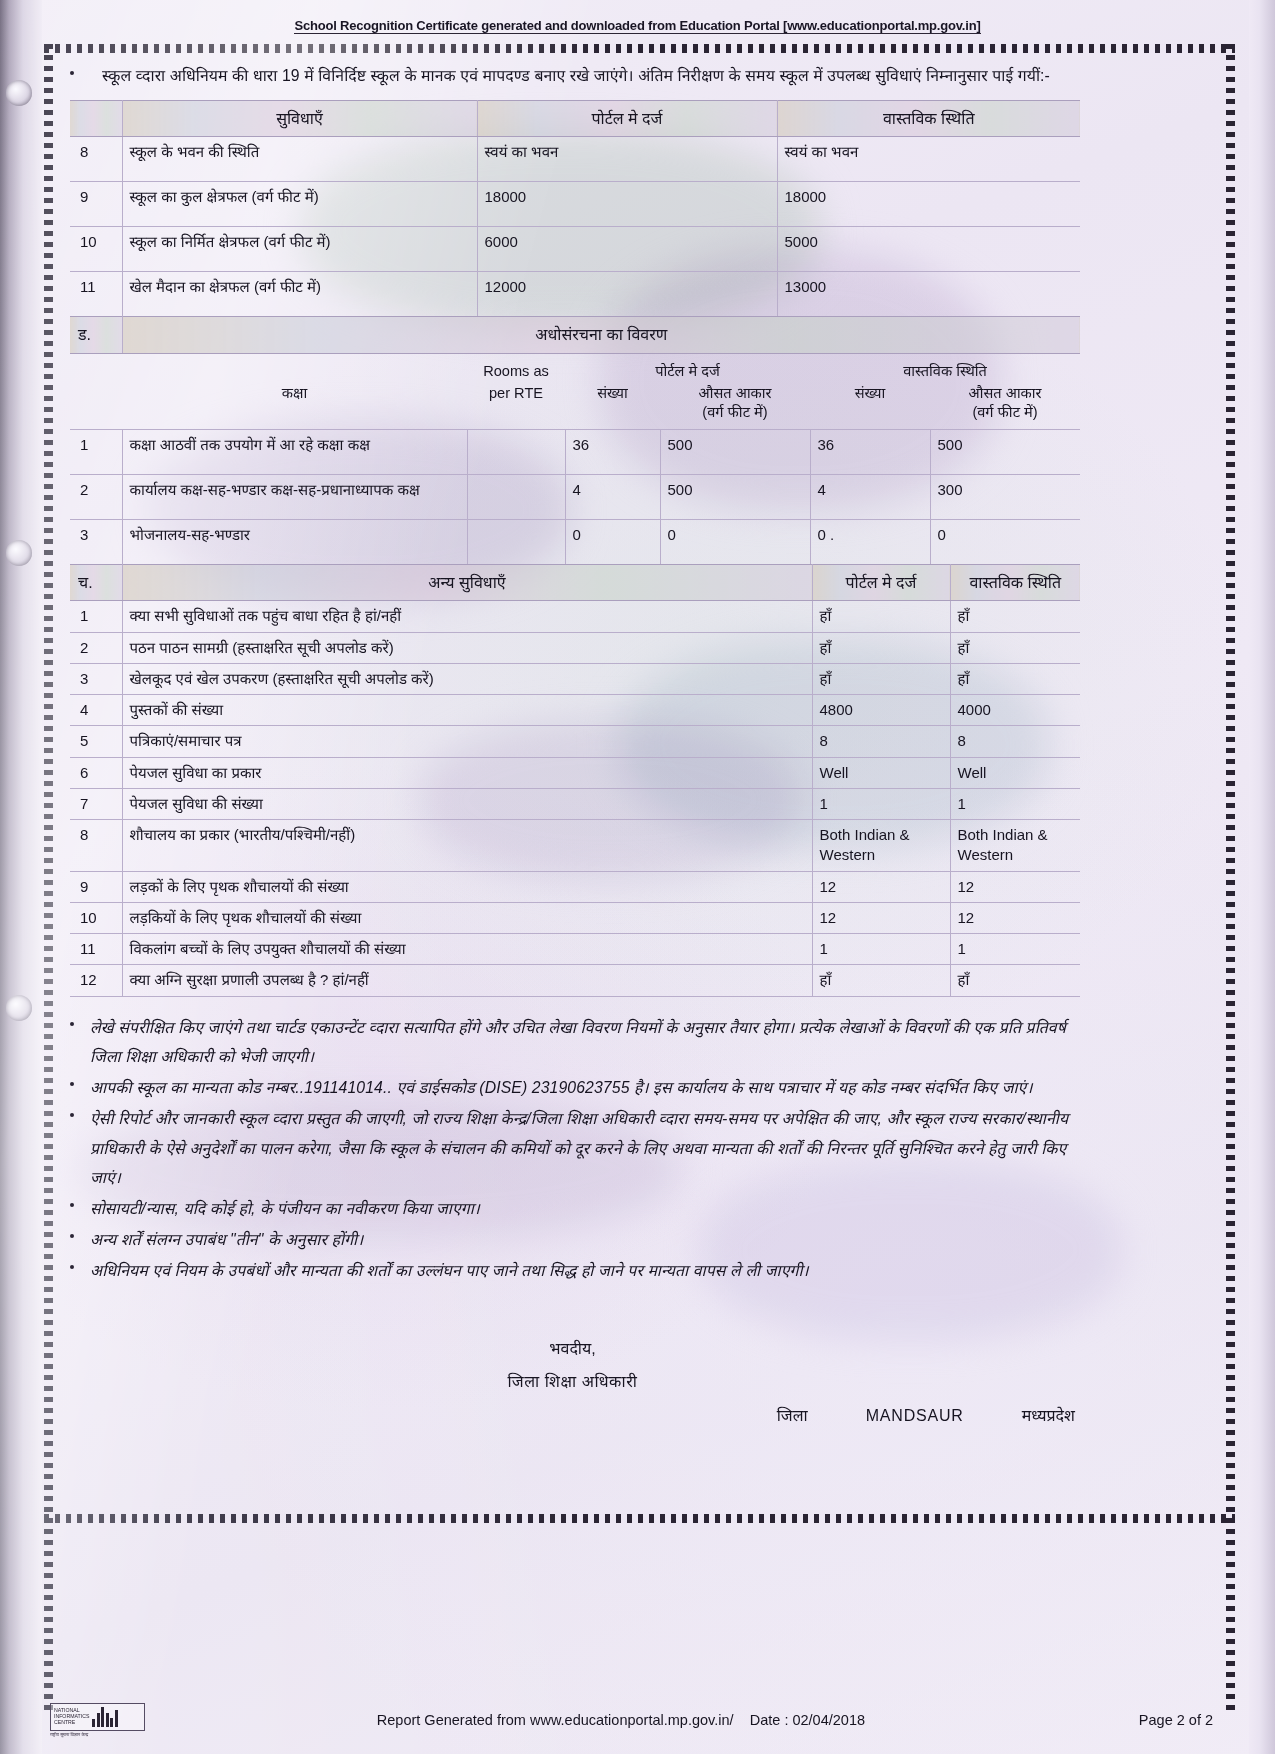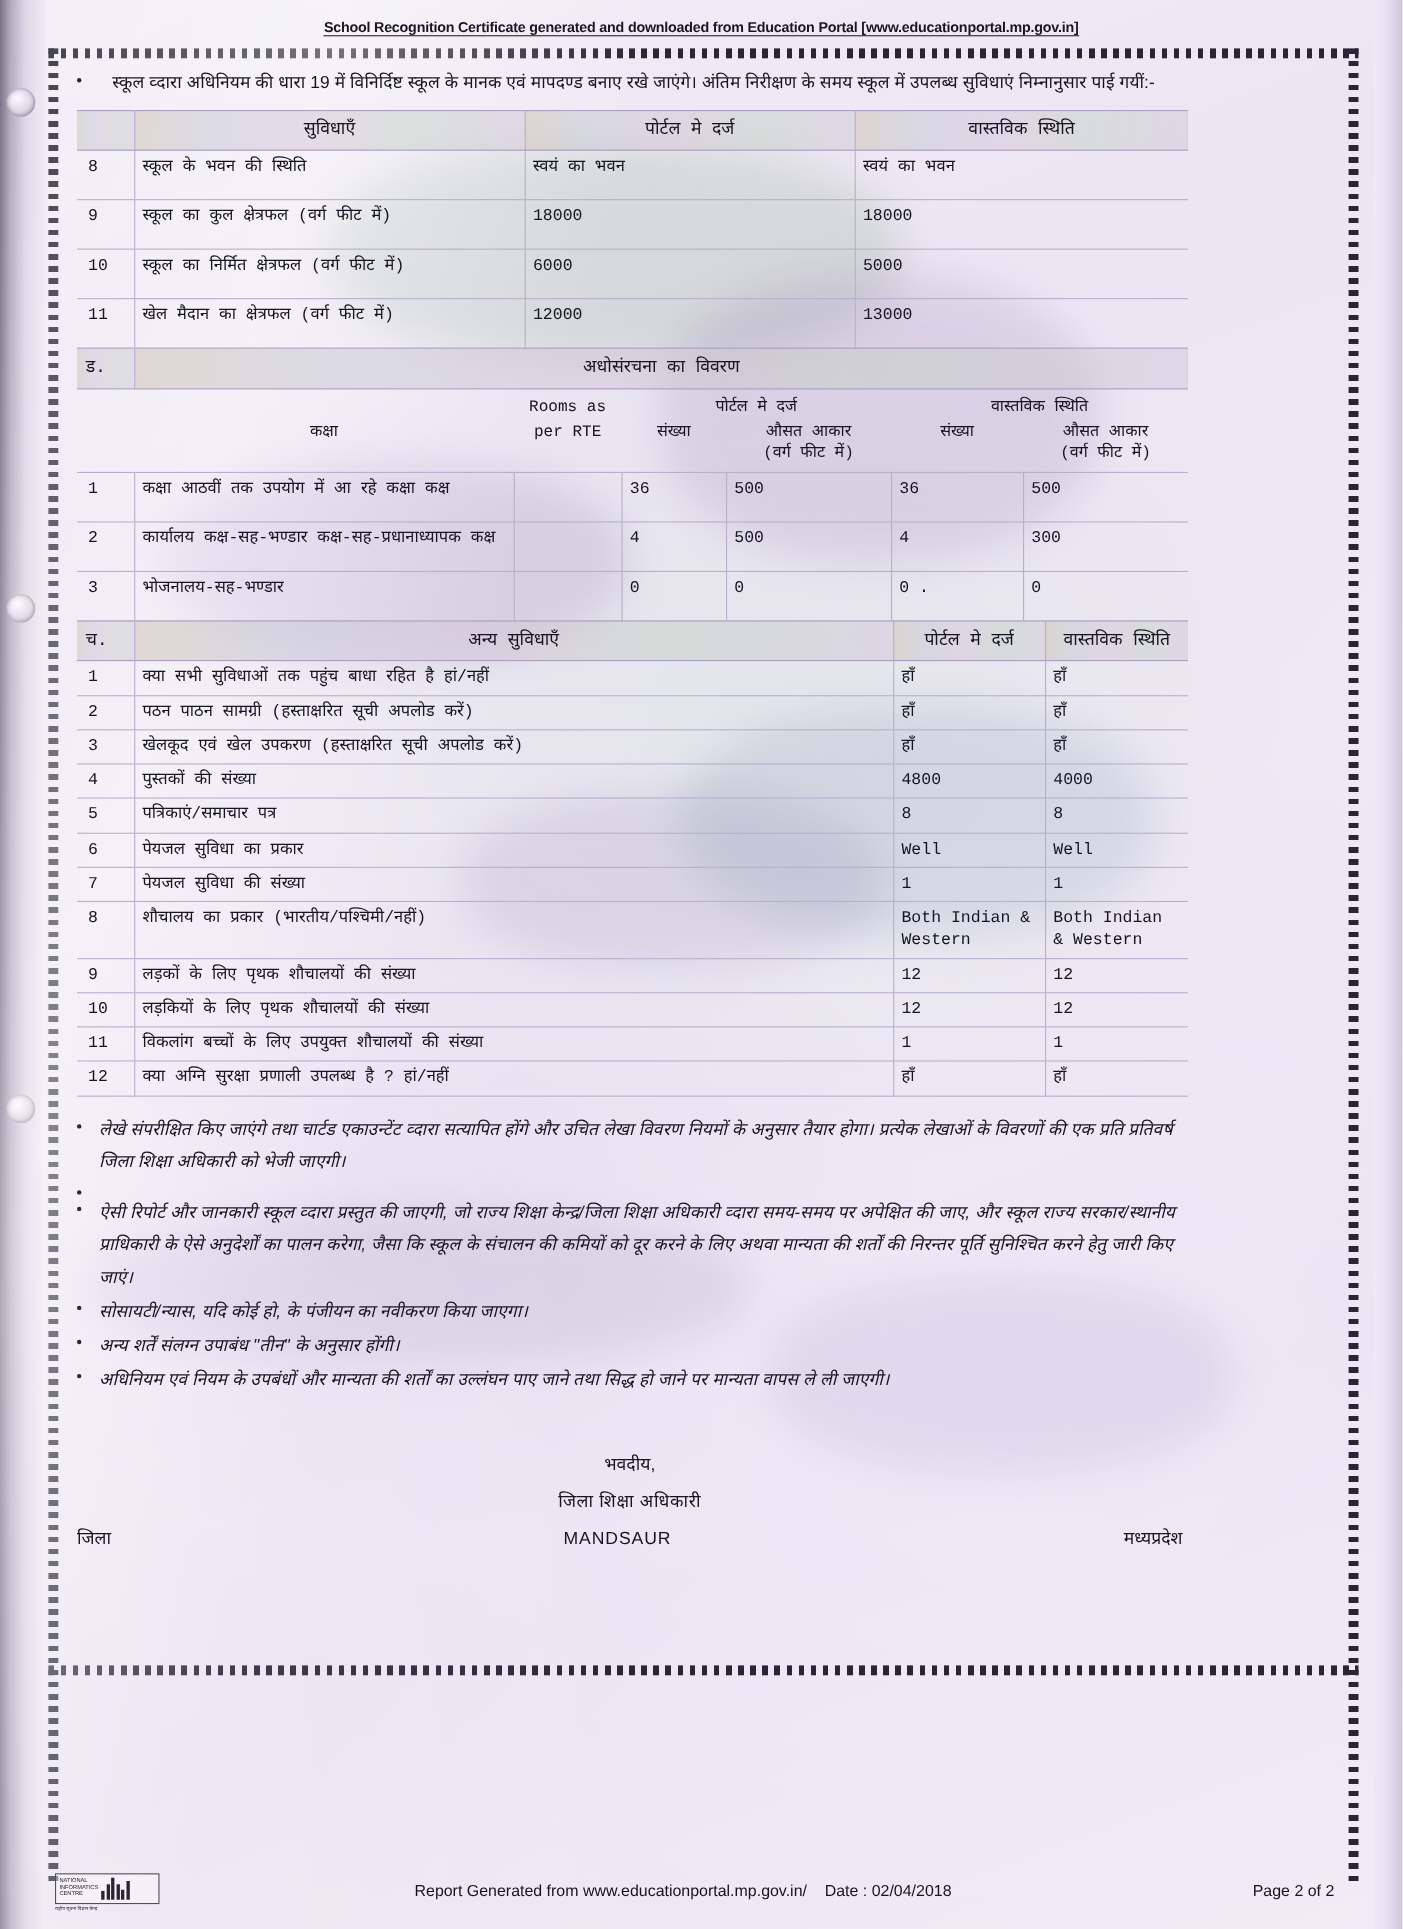--- a/index.html
+++ b/index.html
@@ -116,21 +116,20 @@
     line-height: 1.75;
     letter-spacing: 0.1px;
     max-width: 1000px;
   }
   
   table {
     border-collapse: collapse;
     width: 1010px;
     font-size: 15px;
     table-layout: fixed;
-    font-family: Liberation Mono, monospace;
   }
   table td, table th {
     border: 1px solid #b9aecb;
     padding: 5px 7px;
     vertical-align: top;
     font-weight: normal;
     text-align: left;
     line-height: 1.35;
   }
   .hdr-band td {
@@ -190,21 +189,21 @@
     margin-top: 46px;
     text-align: center;
     font-size: 16px;
     line-height: 2.1;
     padding-right: 60px;
   }
   .sign-line1 { }
   .sign-line2 { letter-spacing: 0.6px; }
   .sign-line3 {
     display: flex;
-    justify-content: space-between;
+    justify-content: flex-end;
     gap: 58px;
     align-items: baseline;
   }
   .sign-district-val {
     font-family: "Liberation Sans", sans-serif;
     letter-spacing: 0.8px;
   }
   
   .footer {
     position: absolute;
@@ -507,20 +506,21 @@
       </table>
     </div>
 
     <div class="notes">
       <div class="note-item">
         <span class="bullet-dot"></span>
         <span class="note-text">लेखे संपरीक्षित किए जाएंगे तथा चार्टड एकाउन्टेंट व्दारा सत्यापित होंगे और उचित लेखा विवरण नियमों के अनुसार तैयार होगा। प्रत्येक लेखाओं के विवरणों की एक प्रति प्रतिवर्ष जिला शिक्षा अधिकारी को भेजी जाएगी।</span>
       </div>
       <div class="note-item">
         <span class="bullet-dot"></span>
+        <span class="note-text">आपकी स्कूल का मान्यता कोड नम्बर..191141014..  एवं डाईसकोड (DISE) 23190623755 है। इस कार्यालय के साथ पत्राचार में यह कोड नम्बर संदर्भित किए जाएं।</span>
       </div>
       <div class="note-item">
         <span class="bullet-dot"></span>
         <span class="note-text">ऐसी रिपोर्ट और जानकारी स्कूल व्दारा प्रस्तुत की जाएगी, जो राज्य शिक्षा केन्द्र/जिला शिक्षा अधिकारी व्दारा समय-समय पर अपेक्षित की जाए, और स्कूल राज्य सरकार/स्थानीय प्राधिकारी के ऐसे अनुदेर्शों का पालन करेगा, जैसा कि स्कूल के संचालन की कमियों को दूर करने के लिए अथवा मान्यता की शर्तों की निरन्तर पूर्ति सुनिश्चित करने हेतु जारी किए जाएं।</span>
       </div>
       <div class="note-item">
         <span class="bullet-dot"></span>
         <span class="note-text">सोसायटी/न्यास, यदि कोई हो, के पंजीयन का नवीकरण किया जाएगा।</span>
       </div>
       <div class="note-item">

